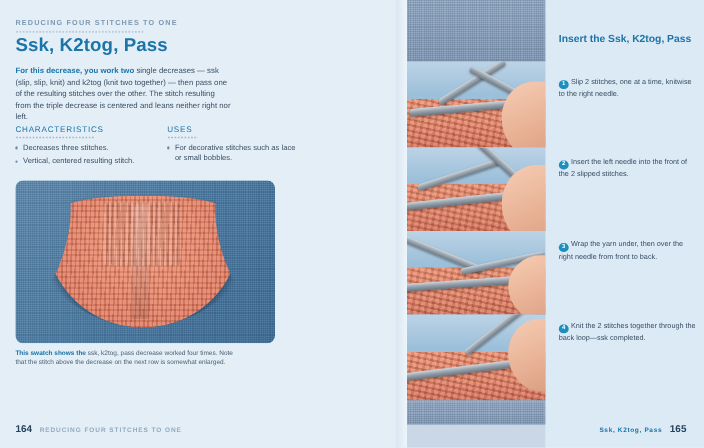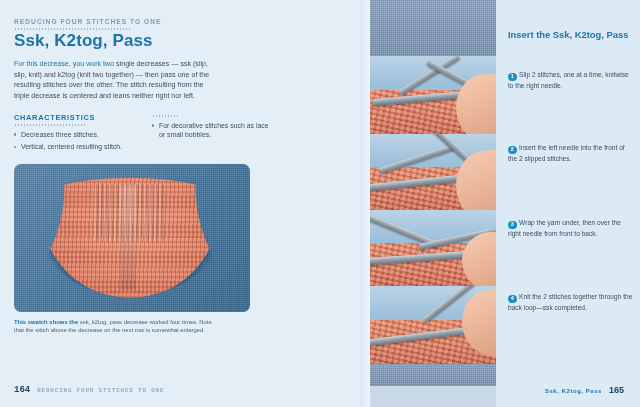--- a/index.html
+++ b/index.html
@@ -37,24 +37,24 @@
     background-size:3px 2px;background-repeat:repeat-x;
   }
   .title{
     position:absolute;left:14px;top:31px;width:330px;
     font-size:17px;font-weight:700;color:#1c74a8;letter-spacing:.1px;
   }
   .intro{
     position:absolute;left:14px;top:59px;width:196px;
     font-size:7.1px;line-height:10.6px;color:#3a4f63;
   }
-  .intro b{color:#1c74a8;font-weight:400;}
+  .intro b{color:#1c74a8;font-weight:700;}
 
   .col-head{
-    font-size:7.4px;font-weight:700;letter-spacing:.7px;
+    font-size:7.4px;font-weight:400;letter-spacing:.7px;
     color:#1c74a8;text-transform:uppercase;
   }
   .col-rule{
     height:2px;margin-top:2px;
     background-image:radial-gradient(circle,#9fb6cc 0.7px,transparent 0.8px);
     background-size:3px 2px;background-repeat:repeat-x;
   }
   .col-chars{position:absolute;left:14px;top:113px;width:110px;}
   .col-uses{position:absolute;left:152px;top:113px;width:120px;}
   .col-chars .col-rule{width:72px;}
@@ -109,21 +109,21 @@
   }
 
   .caption{
     position:absolute;left:14px;top:318px;width:208px;
     font-size:5.9px;line-height:8.3px;color:#4a5f72;
   }
   .caption b{color:#1c74a8;font-weight:700;}
 
   
   .footer-left{
-    position:absolute;left:14px;top:385px;display:flex;align-items:baseline;gap:7px;font-family:Liberation Mono, monospace;
+    position:absolute;left:14px;top:385px;display:flex;align-items:baseline;gap:7px;
   }
   .folio{font-size:9px;font-weight:700;color:#24455f;}
   .running{
     font-size:5.9px;letter-spacing:.85px;font-weight:700;
     color:#93aabe;text-transform:uppercase;
   }
   .footer-right{
     position:absolute;right:16px;top:385px;display:flex;align-items:baseline;gap:7px;
   }
   .running-r{font-size:5.9px;letter-spacing:.6px;font-weight:700;color:#1c74a8;}
@@ -201,20 +201,21 @@
     <div class="col-chars">
       <div class="col-head">CHARACTERISTICS</div>
       <div class="col-rule"></div>
       <ul class="blist">
         <li>Decreases three stitches.</li>
         <li>Vertical, centered resulting stitch.</li>
       </ul>
     </div>
 
     <div class="col-uses">
+      <div class="col-head">USES</div>
       <div class="col-rule"></div>
       <ul class="blist">
         <li>For decorative stitches such as lace or small bobbles.</li>
       </ul>
     </div>
 
     <div class="swatch-photo">
       <div class="denim"></div>
       <div class="swatch-knit">
         <div class="body"></div>

